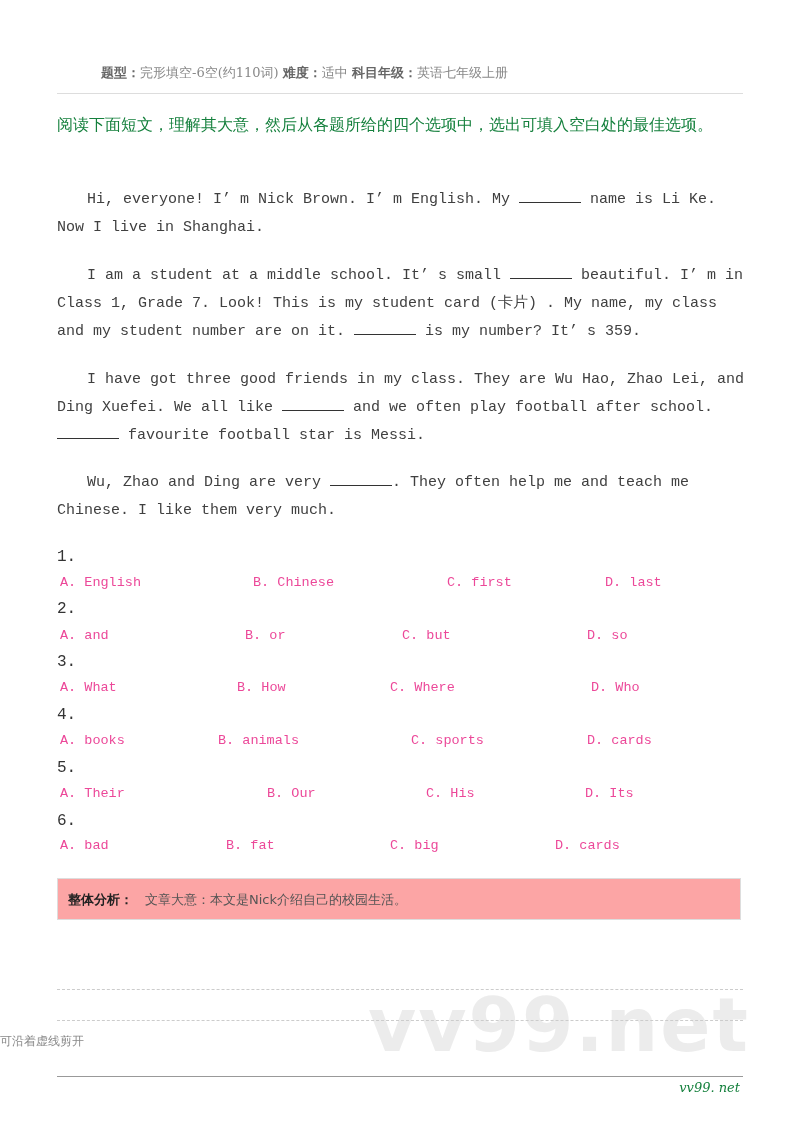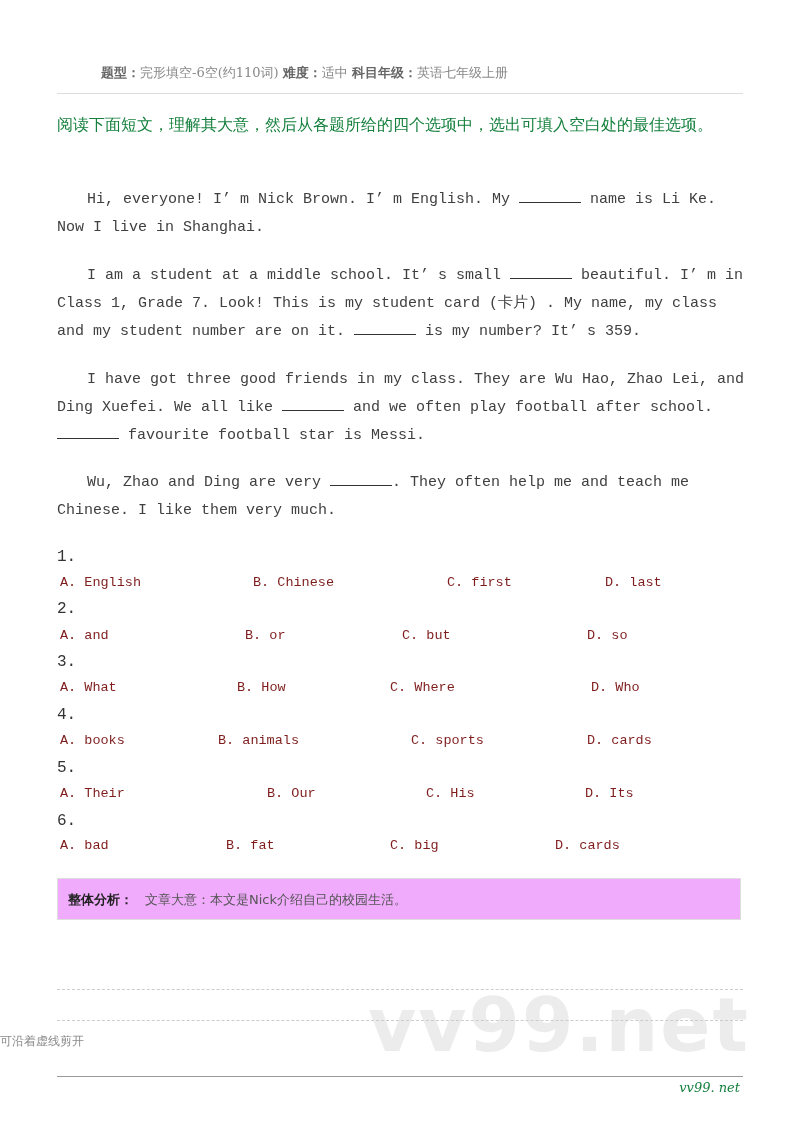--- a/index.html
+++ b/index.html
@@ -24,26 +24,26 @@
       position: absolute; left: 57px; width: 690px;
       font-family: "Liberation Mono", "DejaVu Sans Mono", monospace;
       font-size: 15px; line-height: 28px; color: #404040; text-indent: 30px;
     }
     .blank { display: inline-block; width: 62px; border-bottom: 1px solid #333; height: 14px; text-indent: 0; }
     .q-num {
       position: absolute; left: 57px; font-size: 16px; color: #333;
       font-family: "Liberation Mono", monospace;
     }
     .opt {
-      position: absolute; font-size: 13.5px; color: #7f1d1d;
+      position: absolute; font-size: 13.5px; color: #ec4899;
       font-family: "Liberation Mono", "DejaVu Sans Mono", monospace; white-space: nowrap;
     }
     .analysis {
       position: absolute; left: 57px; top: 878px; width: 684px; height: 42px;
-      background: #f0abfc; border: 1px solid #ddd; box-sizing: border-box;
+      background: #fca5a5; border: 1px solid #ddd; box-sizing: border-box;
       font-size: 13px; line-height: 42px; padding-left: 10px; color: #555;
       font-family: "DejaVu Sans", sans-serif;
     }
     .analysis .lbl { font-weight: bold; color: #222; margin-right: 12px; }
     .dash-line {
       position: absolute; left: 57px; width: 686px; height: 0;
       border-top: 1.5px dashed #ccc;
     }
     .cut-text {
       position: absolute; left: 0; width: 800px; top: 1033px; 

